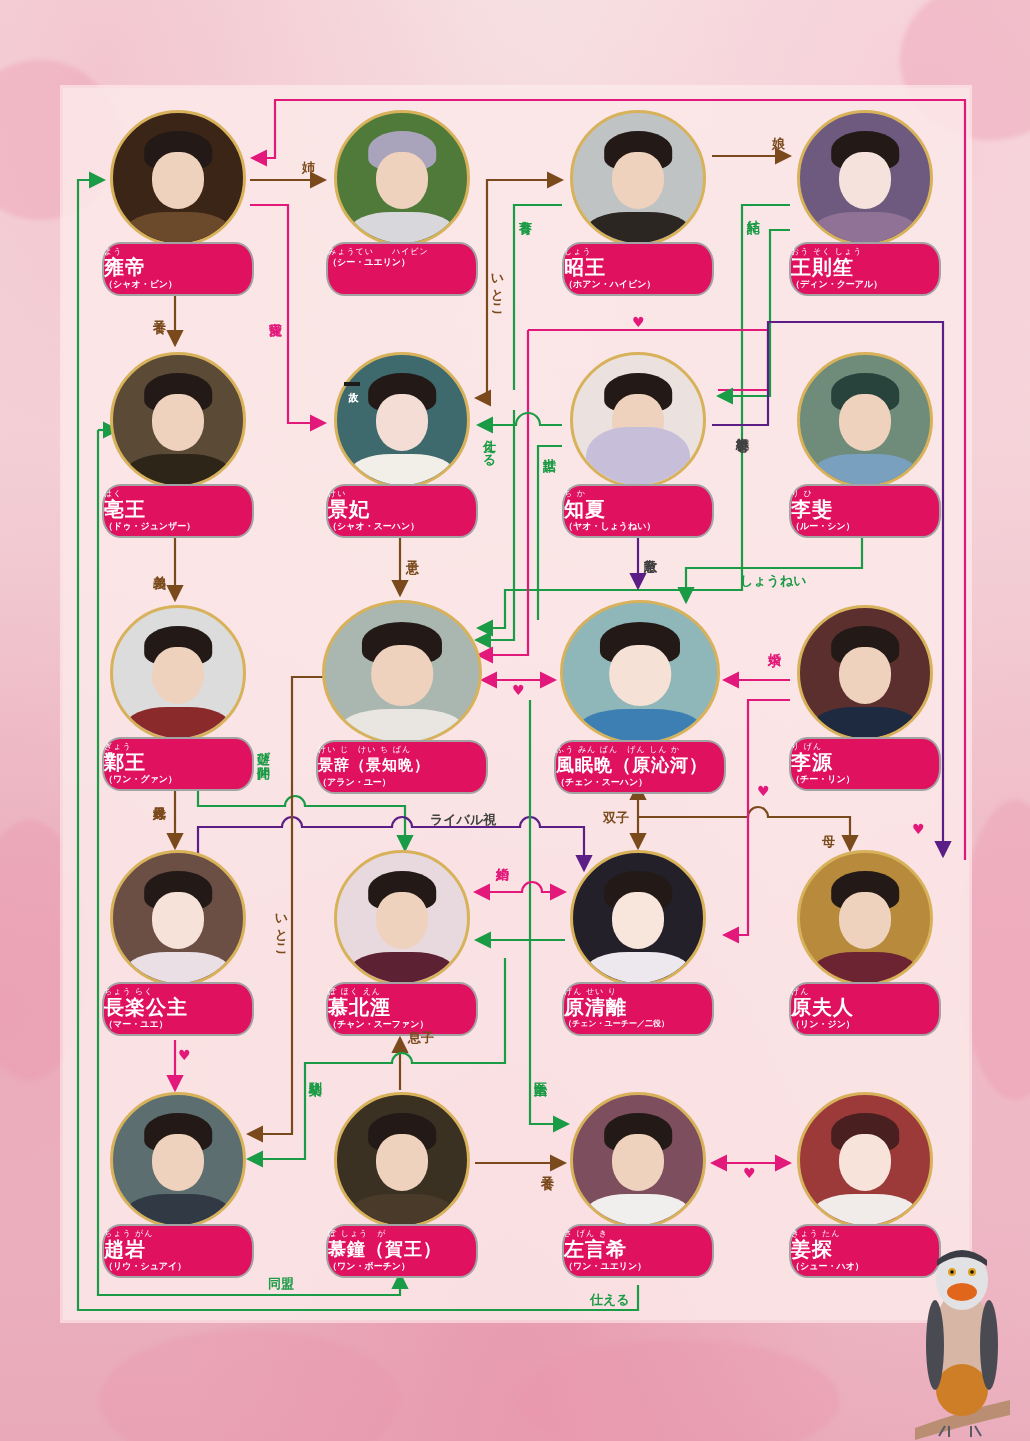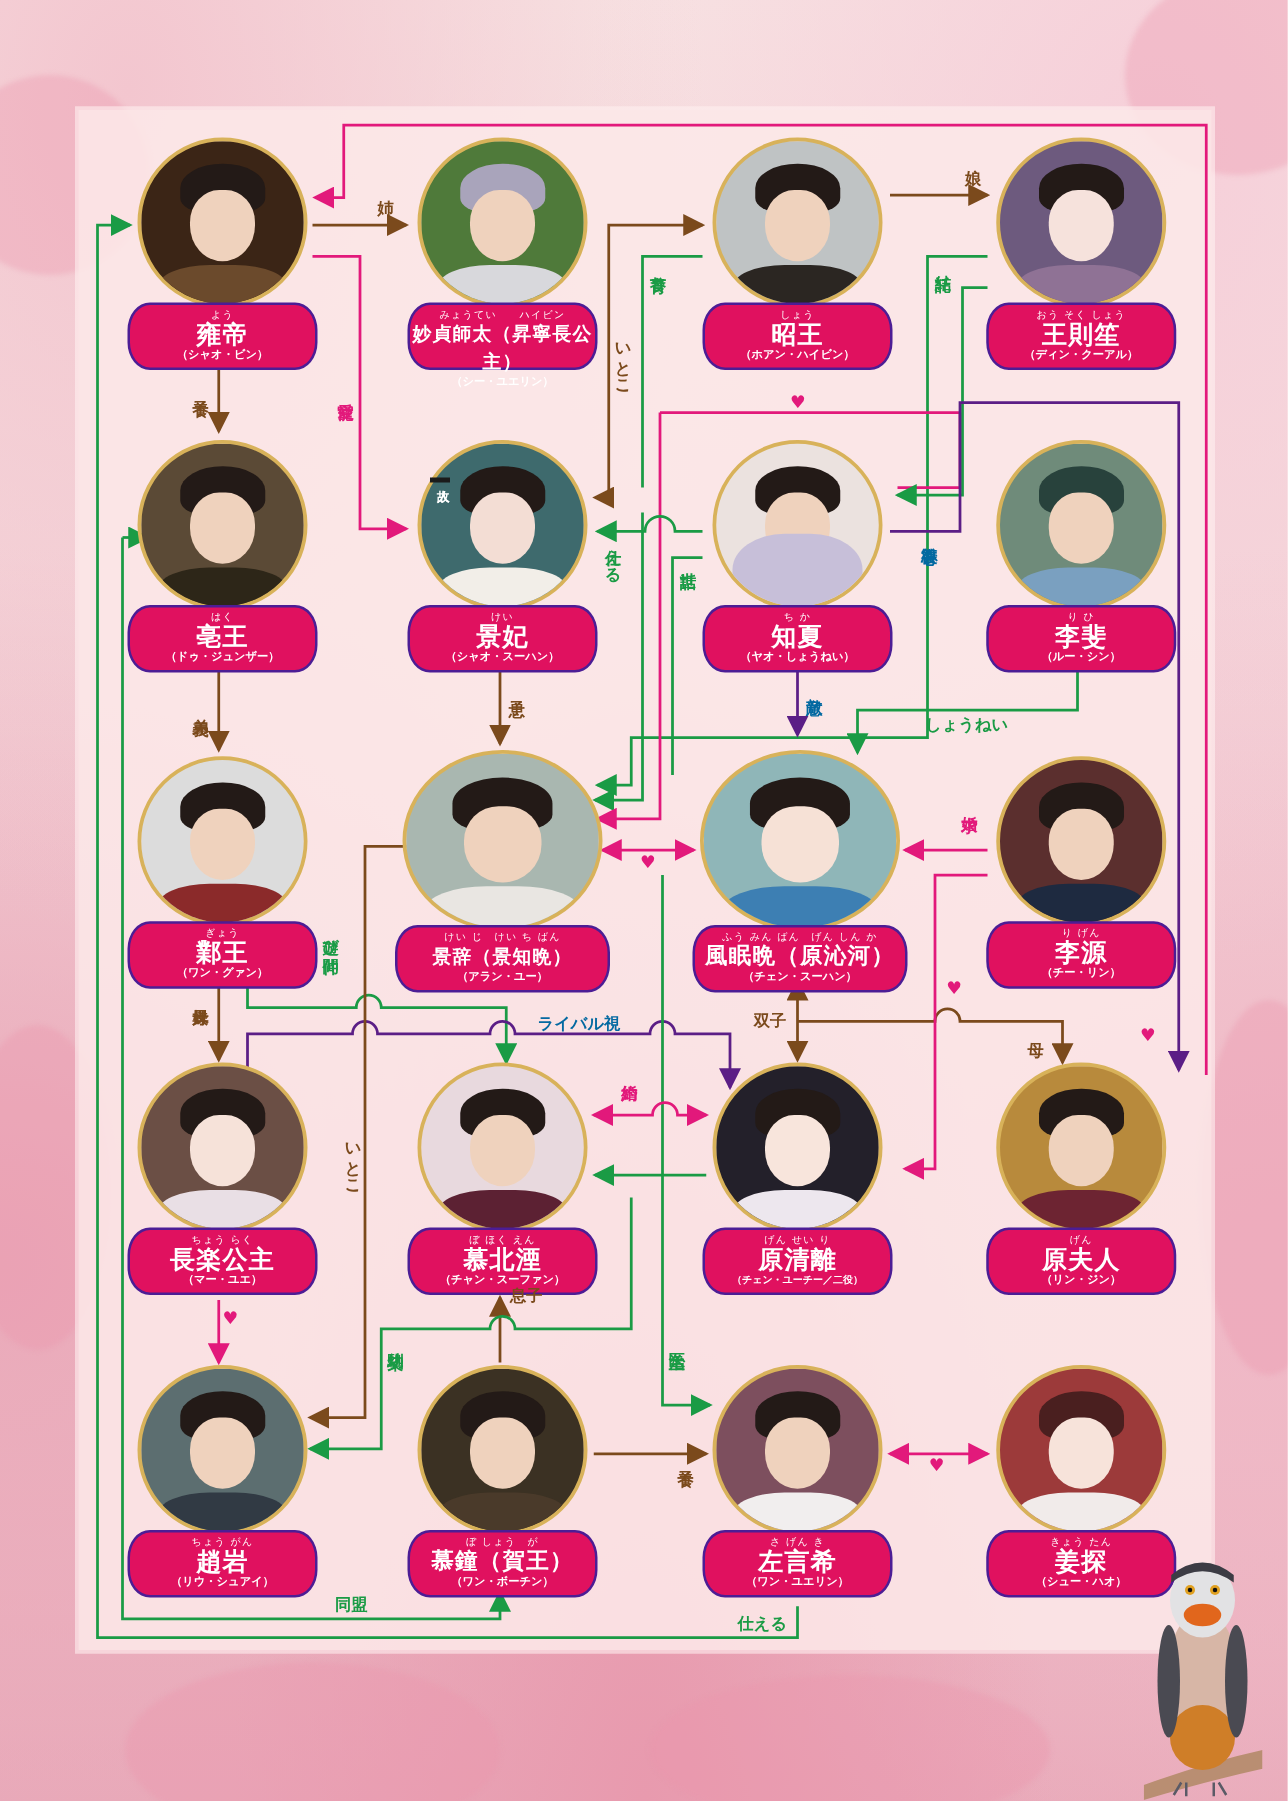--- a/index.html
+++ b/index.html
@@ -25,29 +25,29 @@
   .portrait {
     position:absolute; left:12px; top:0; width:136px; height:136px; border-radius:50%;
     border:3px solid #d8b25a; box-sizing:border-box; overflow:hidden;
     background: radial-gradient(circle at 50% 38%, #e8c8b0 0 22%, #3a2a22 23% 38%, #7a6258 39% 100%);
   }
   .portrait .face { position:absolute; left:50%; top:30%; width:40%; height:44%; transform:translateX(-50%); border-radius:45% 45% 50% 50%; background:#efd2bd; }
   .portrait .hair { position:absolute; left:50%; top:14%; width:52%; height:30%; transform:translateX(-50%); border-radius:50% 50% 30% 30%; background:#231a17; }
   .portrait .robe { position:absolute; left:10%; bottom:-10%; width:80%; height:34%; border-radius:40% 40% 0 0; }
   .nameplate {
     position:absolute; left:4px; top:132px; width:152px; height:54px;
-    background:#e0115f; border:2px solid #4c1d95; box-sizing:border-box;
-    border-radius:18px / 22px; text-align:center; color:#fff;
+    background:#e0115f; border:2px solid #a3a3a3; box-sizing:border-box;
+    border-radius:18px / 22px; color:#fff;
   }
   .ruby { font-size:8px; line-height:9px; height:9px; margin-top:3px; letter-spacing:1px; }
   .kanji { font-family:"DejaVu Serif", serif; font-size:20px; font-weight:bold; line-height:22px; letter-spacing:1px; }
   .actor { font-size:9px; line-height:12px; font-weight:bold; }
   .label { position:absolute; font-weight:bold; font-size:13px; line-height:15px; }
   .vlabel { writing-mode:vertical-rl; text-orientation:upright; letter-spacing:0; }
-  .brown { color:#7b4a1c; } .pink { color:#e2197b; } .green { color:#1a9b45; } .purple { color:#0369a1; }
+  .brown { color:#7b4a1c; } .pink { color:#e2197b; } .green { color:#1a9b45; } .purple { color:#404040; }
   .heart { position:absolute; color:#e2197b; font-size:14px; line-height:14px; }
   .badge { position:absolute; background:#1b1b1b; color:#fff; font-size:10px; font-weight:bold; width:16px; text-align:center; padding:2px 0; writing-mode:vertical-rl; text-orientation:upright; }
   .bird { position:absolute; left:915px; top:1240px; width:95px; height:200px; }
 </style>
 </head>
 <body>
 
 <div class="blossom" style="left:-40px;top:60px;width:160px;height:160px;"></div>
 <div class="blossom" style="left:900px;top:-20px;width:180px;height:160px;"></div>
 <div class="blossom" style="left:-30px;top:820px;width:120px;height:260px;"></div>
@@ -168,21 +168,20 @@
   </div>
 </div>
 <div class="char" style="left:322px;top:110px;">
   <div class="portrait" style="background:radial-gradient(circle at 50% 40%,#d9a27a 0 20%,#4f7a3a 21% 100%);">
       <div class="hair" style="background:#a9a4bb"></div>
       <div class="face"></div>
       <div class="robe" style="background:#d8d8dc"></div>
     </div>
   <div class="nameplate">
     <div class="ruby">みょうてい　　ハイビン</div>
-    <div class="kanji" style="font-size:15px">妙貞師太（昇寧長公主）</div>
     <div class="actor">（シー・ユエリン）</div>
   </div>
 </div>
 <div class="char" style="left:558px;top:110px;">
   <div class="portrait" style="background:radial-gradient(circle at 50% 40%,#c99878 0 20%,#bfc3c4 21% 100%);">
       <div class="hair"></div>
       <div class="face"></div>
       <div class="robe" style="background:#2b2622"></div>
     </div>
   <div class="nameplate">

